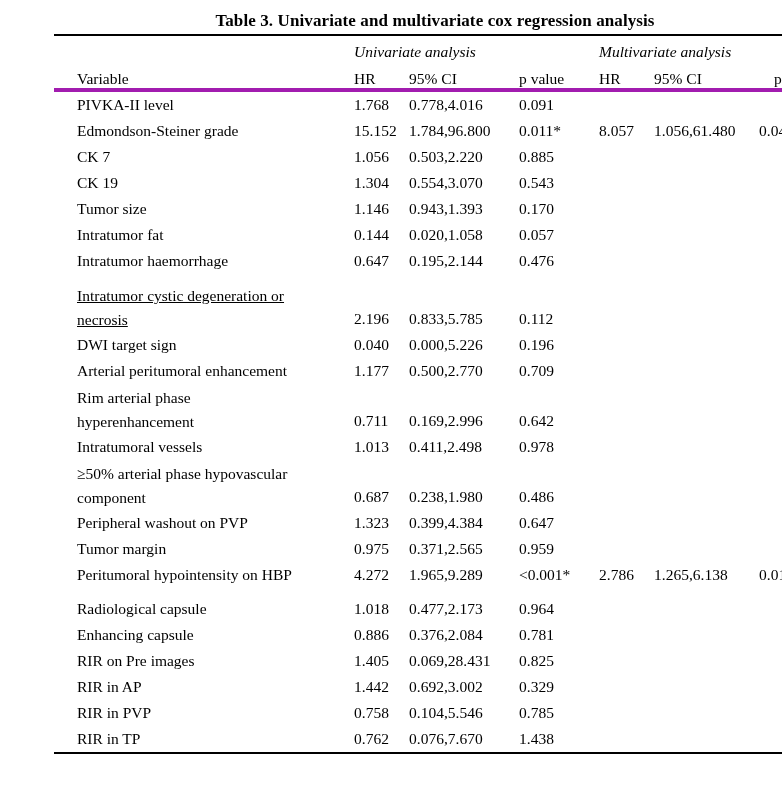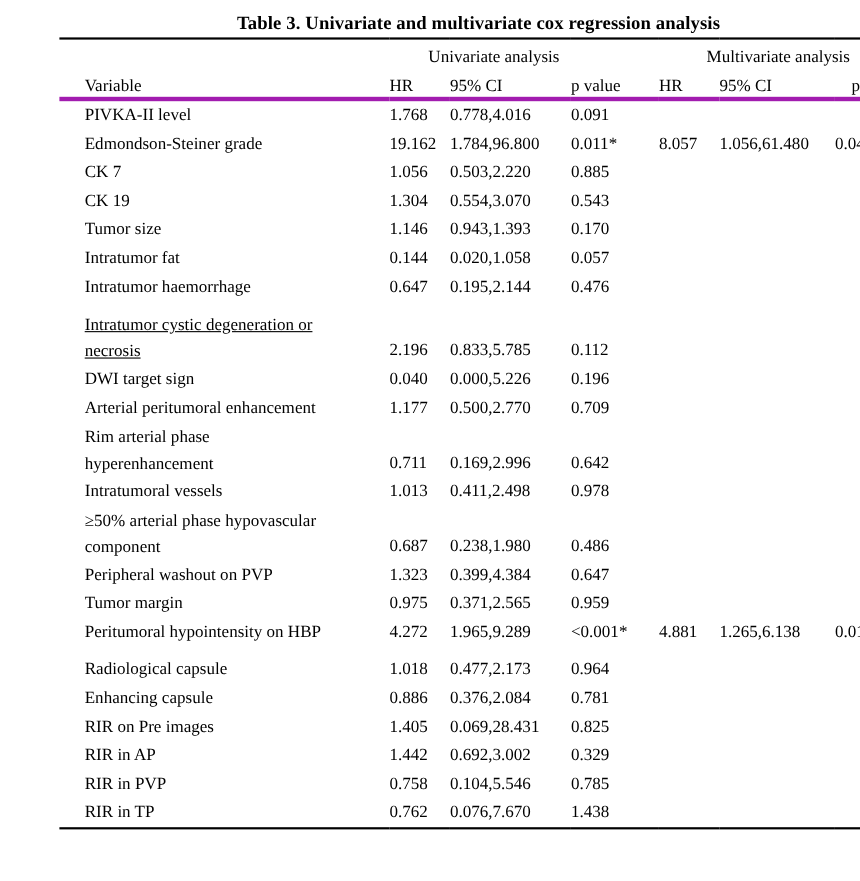--- a/index.html
+++ b/index.html
@@ -48,21 +48,21 @@
     font-size: 15.5px;
     padding: 0;
     vertical-align: bottom;
     white-space: nowrap;
     overflow: visible;
   }
   thead tr.group-row th { height: 25px; }
   thead tr.col-row th   { height: 27px; }
   thead tr.col-row      { border-bottom: 4px solid #a21caf; }
 
-  .group-th { text-align: center; }
+  .group-th { text-align: left; font-style: italic; }
   .group-th.uni { padding-right: 55px; }
   .var-col { padding-left: 23px; }
   thead tr.col-row th.mp-head { padding-left: 15px; }
 
   tbody td {
     height: 26px;
     line-height: 26px;
   }
   tbody td.wrap {
     white-space: pre-line;
@@ -110,21 +110,21 @@
     <td class="var-col">PIVKA-II level</td>
     <td>1.768</td>
     <td>0.778,4.016</td>
     <td>0.091</td>
     <td></td>
     <td></td>
     <td></td>
   </tr>
         <tr>
     <td class="var-col">Edmondson-Steiner grade</td>
-    <td>19.162</td>
+    <td>15.152</td>
     <td>1.784,96.800</td>
     <td>0.011*</td>
     <td>8.057</td>
     <td>1.056,61.480</td>
     <td>0.044*</td>
   </tr>
         <tr>
     <td class="var-col">CK 7</td>
     <td>1.056</td>
     <td>0.503,2.220</td>
@@ -242,21 +242,21 @@
     <td>0.959</td>
     <td></td>
     <td></td>
     <td></td>
   </tr>
         <tr>
     <td class="var-col">Peritumoral hypointensity on HBP</td>
     <td>4.272</td>
     <td>1.965,9.289</td>
     <td>&lt;0.001*</td>
-    <td>4.881</td>
+    <td>2.786</td>
     <td>1.265,6.138</td>
     <td>0.011*</td>
   </tr>
         <tr class="gap">
     <td class="var-col">Radiological capsule</td>
     <td>1.018</td>
     <td>0.477,2.173</td>
     <td>0.964</td>
     <td></td>
     <td></td>

